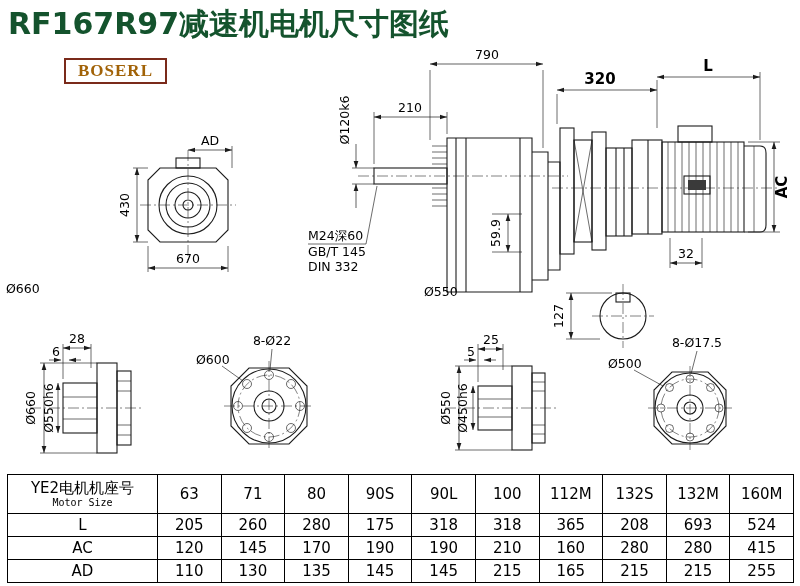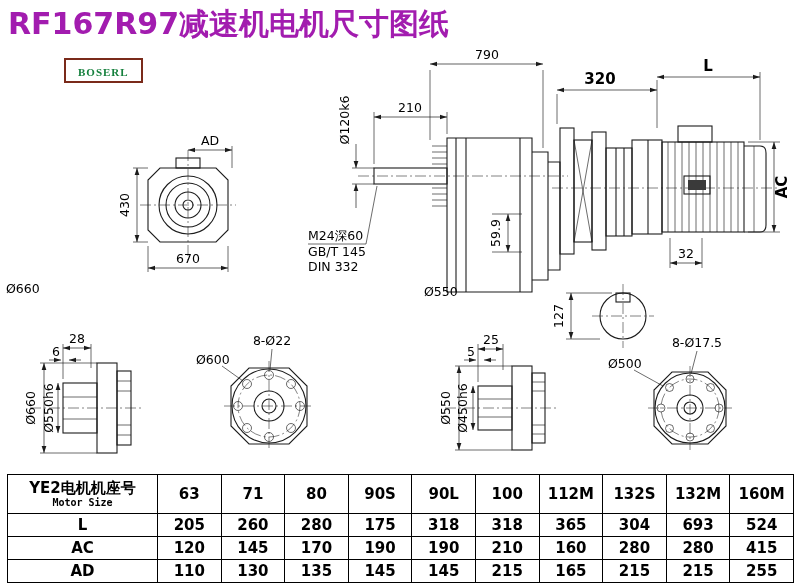--- a/index.html
+++ b/index.html
@@ -1,33 +1,33 @@
 <!DOCTYPE html>
 <html><head>
 <meta charset="utf-8">
 <style>
   html,body{margin:0;padding:0;background:#ffffff;}
   body{width:800px;height:586px;position:relative;overflow:hidden;
        font-family:"DejaVu Sans","Liberation Sans",sans-serif;color:#000;}
   .page{position:absolute;inset:0;}
-  .title{position:absolute;left:8px;top:4px;font-size:30px;font-weight:bold;color:#a21caf;white-space:nowrap;}
+  .title{position:absolute;left:8px;top:4px;font-size:30px;font-weight:bold;color:#14532d;white-space:nowrap;}
   .logo-box{position:absolute;left:64px;top:58px;border:2px solid #7a2a1a;padding:1px 12px;background:#fff;}
-  .logo-box span{color:#15803d;font-size:11px;font-weight:bold;letter-spacing:1px;font-family:"Liberation Serif",serif;}
+  .logo-box span{color:#a16207;font-size:17px;font-weight:bold;letter-spacing:1px;font-family:"Liberation Serif",serif;}
   svg.draw{position:absolute;left:0;top:0;}
   svg .ln{fill:none;stroke:#1c1c1c;stroke-width:1.1;}
   svg .th{fill:none;stroke:#1c1c1c;stroke-width:0.65;}
   svg .cl{fill:none;stroke:#1c1c1c;stroke-width:0.55;stroke-dasharray:11 3 2 3;}
   svg .dm{fill:none;stroke:#1c1c1c;stroke-width:0.7;marker-start:url(#arr);marker-end:url(#arr);}
   svg .de{fill:none;stroke:#1c1c1c;stroke-width:0.7;marker-end:url(#arr);}
   svg text{font-family:"DejaVu Sans",sans-serif;font-size:12.5px;fill:#000;}
   svg text.mid{text-anchor:middle;}
   svg text.big{font-size:15px;font-weight:bold;}
   table.dim-table{position:absolute;left:7px;top:474px;width:787px;border-collapse:collapse;
        table-layout:fixed;text-align:center;font-size:15px;}
-  .dim-table th,.dim-table td{border:1px solid #000;font-weight:bold;padding:0;height:22px;}
+  .dim-table th,.dim-table td{border:1px solid #000;font-weight:normal;padding:0;height:22px;}
   .dim-table tr.hdr th{height:38px;}
   .dim-table .cn{font-size:15px;line-height:1.2;}
   .dim-table .en{font-size:10px;line-height:1.2;font-family:"DejaVu Sans Mono",monospace;}
   col.c0{width:150px;}
 </style>
 </head>
 <body>
 
 <div class="page">
 
@@ -285,21 +285,21 @@
       </tr>
       <tr>
         <td>L</td>
         <td>205</td>
         <td>260</td>
         <td>280</td>
         <td>175</td>
         <td>318</td>
         <td>318</td>
         <td>365</td>
-        <td>304</td>
+        <td>208</td>
         <td>693</td>
         <td>524</td>
       </tr>
       <tr>
         <td>AC</td>
         <td>120</td>
         <td>145</td>
         <td>170</td>
         <td>190</td>
         <td>190</td>

